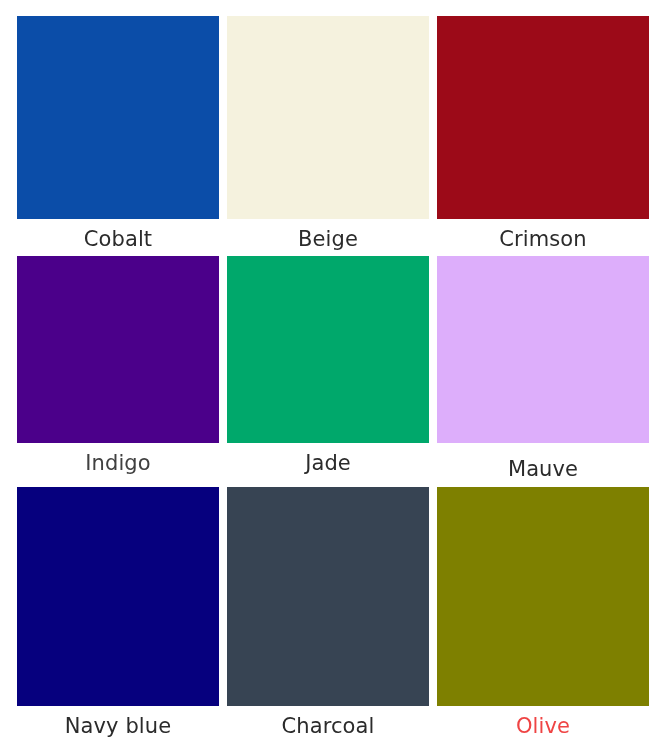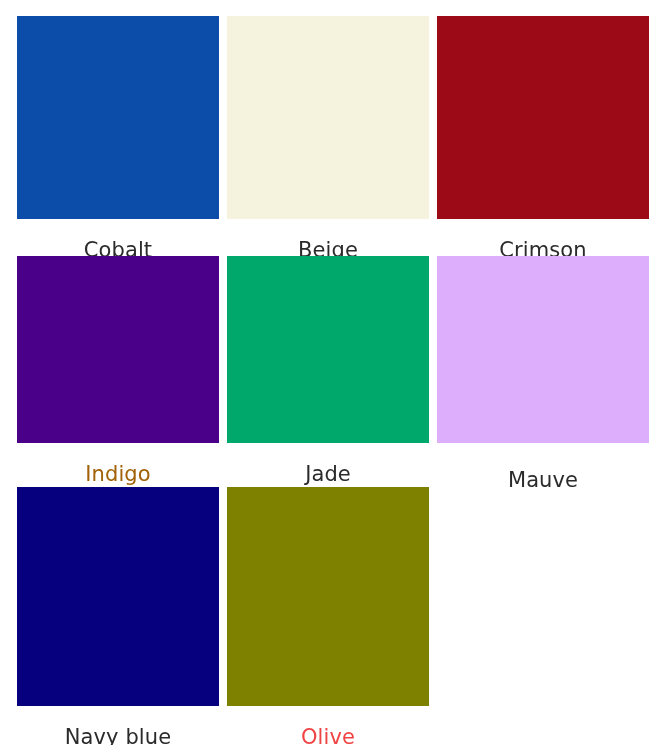--- a/index.html
+++ b/index.html
@@ -24,21 +24,20 @@
     column-gap: 8px;
     row-gap: 0px;
     background: #ffffff;
   }
   .swatch-cell {
     display: flex;
     flex-direction: column;
     align-items: stretch;
     min-width: 0;
     min-height: 0;
-    gap: 11px;
   }
   .swatch-chip {
     width: 100%;
     flex: 1 1 auto;
     min-height: 0;
     display: block;
   }
   .swatch-label {
     flex: 0 0 auto;
     text-align: center;
@@ -74,37 +73,41 @@
     <div class="swatch-label" style="color: rgb(43, 43, 43);">Beige</div>
   </div>
 
   <div class="swatch-cell row-1">
     <div class="swatch-chip" style="background-color:#9c0a18;"></div>
     <div class="swatch-label" style="color: rgb(43, 43, 43);">Crimson</div>
   </div>
 
   <div class="swatch-cell row-2">
     <div class="swatch-chip" style="background-color:#4b008a;"></div>
-    <div class="swatch-label" style="color: #a16207;">Indigo</div>
+    <div class="swatch-label" style="color: #404040;">Indigo</div>
   </div>
 
   <div class="swatch-cell row-2">
     <div class="swatch-chip" style="background-color:#00a86b;"></div>
     <div class="swatch-label" style="color: rgb(43, 43, 43);">Jade</div>
   </div>
 
   <div class="swatch-cell row-2">
     <div class="swatch-chip" style="background-color:#ddaefb;"></div>
     <div class="swatch-label" style="color: rgb(43, 43, 43); margin-top: 6px;">Mauve</div>
   </div>
 
   <div class="swatch-cell row-3">
     <div class="swatch-chip" style="background-color:#06007e;"></div>
     <div class="swatch-label" style="color: rgb(43, 43, 43);">Navy blue</div>
   </div>
 
+  <div class="swatch-cell row-3">
+    <div class="swatch-chip" style="background-color:#374453;"></div>
+    <div class="swatch-label" style="color: rgb(43, 43, 43);">Charcoal</div>
+  </div>
 
   <div class="swatch-cell row-3">
     <div class="swatch-chip" style="background-color:#7e8000;"></div>
     <div class="swatch-label" style="color: #ef4444;">Olive</div>
   </div>
 
 </div>
 
 </body></html>

